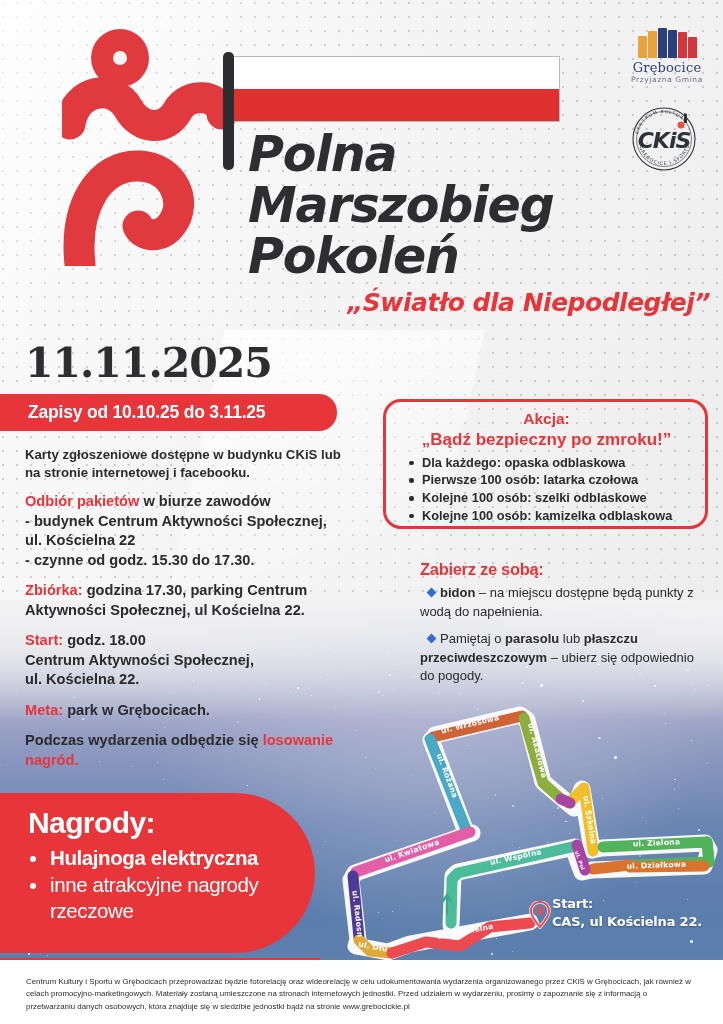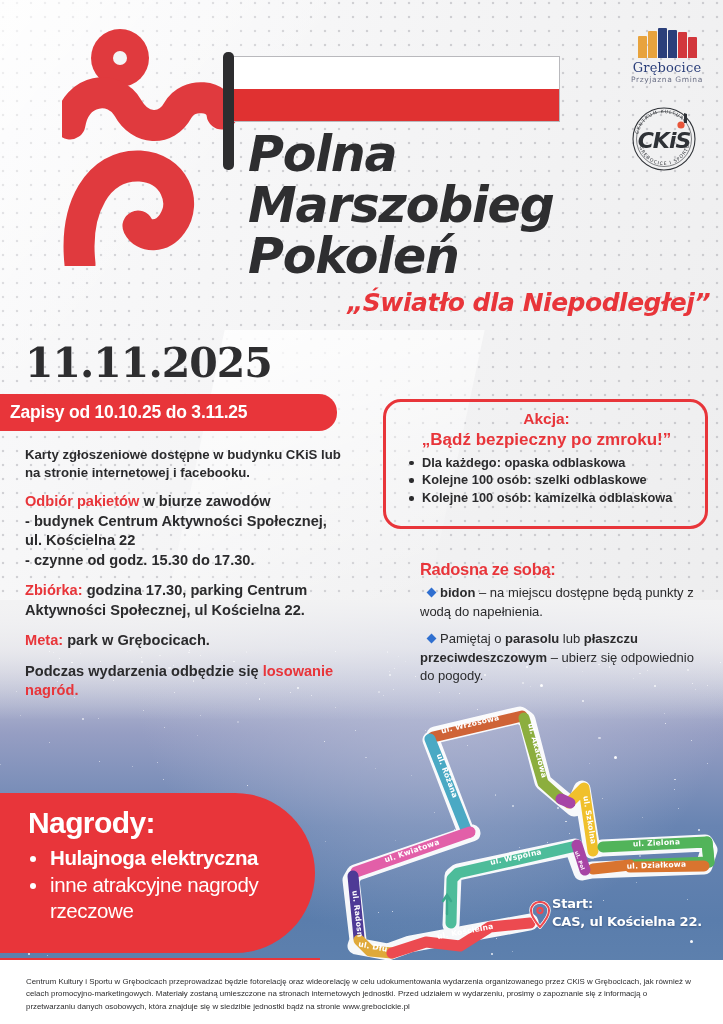--- a/index.html
+++ b/index.html
@@ -95,21 +95,21 @@
     position:absolute; left:25px; top:341px;
     font-family:"DejaVu Serif", serif; font-weight:700;
     font-size:41px; line-height:44px; color:#2e2e30; letter-spacing:-1px;
   }
   .signup-banner {
     position:absolute; left:0; top:394px; width:337px; height:37px;
     background:#e8353a; border-radius:0 18px 18px 0;
     display:flex; align-items:center;
   }
   .signup-banner span {
-    color:#fff; font-weight:700; font-size:17.5px; padding-left:10px; letter-spacing:-.2px;
+    color:#fff; font-weight:700; font-size:17.5px; padding-left:28px; letter-spacing:-.2px;
   }
   .left-text { position:absolute; left:25px; top:446px; width:320px; color:#2b2b2d; }
   .lt-p { font-size:13.2px; line-height:17.5px; font-weight:700; margin-bottom:11px; }
   .lt-p.small { font-weight:700; }
   .lt-p.big { font-size:14.6px; line-height:19.5px; }
   .red { color:#e8353a; }
 
   
   .nagrody {
     position:absolute; left:-30px; top:793px; width:345px; height:160px;
@@ -437,44 +437,46 @@
   <div class="date-big">11.11.2025</div>
 
   <div class="signup-banner">
     <span>Zapisy od 10.10.25 do 3.11.25</span>
   </div>
 
   <div class="left-text" id="left-text">
       <div class="lt-p small"><span>Karty zgłoszeniowe dostępne w budynku CKiS lub na stronie internetowej i facebooku.</span></div>
       <div class="lt-p big"><span class="red">Odbiór pakietów</span><span> w biurze zawodów<br>- budynek Centrum Aktywności Społecznej, ul. Kościelna 22<br>- czynne od godz. 15.30 do 17.30.</span></div>
       <div class="lt-p big"><span class="red">Zbiórka:</span><span> godzina 17.30, parking Centrum Aktywności Społecznej, ul Kościelna 22.</span></div>
+      <div class="lt-p big"><span class="red">Start:</span><span> godz. 18.00<br>Centrum Aktywności Społecznej,<br>ul. Kościelna 22.</span></div>
       <div class="lt-p big"><span class="red">Meta:</span><span> park w Grębocicach.</span></div>
       <div class="lt-p big"><span>Podczas wydarzenia odbędzie się </span><span class="red">losowanie nagród.</span></div>
     </div>
 
   <div class="nagrody">
     <h2>Nagrody:</h2>
     <ul class="nag-list" id="prize-list">
         <li class="bold">Hulajnoga elektryczna</li>
         <li>inne atrakcyjne nagrody rzeczowe</li>
       </ul>
   </div>
 
   <div class="akcja">
     <h3>Akcja:</h3>
     <h3 class="sub">„Bądź bezpieczny po zmroku!”</h3>
     <ul id="akcja-list">
         <li>Dla każdego: opaska odblaskowa</li>
+        <li>Pierwsze 100 osób: latarka czołowa</li>
         <li>Kolejne 100 osób: szelki odblaskowe</li>
         <li>Kolejne 100 osób: kamizelka odblaskowa</li>
       </ul>
   </div>
 
   <div class="zabierz">
-    <h3>Radosna ze sobą:</h3>
+    <h3>Zabierz ze sobą:</h3>
     <div id="bring-list">
         <div class="zb-p"><span class="dia"></span><span class="b">bidon</span><span> – na miejscu dostępne będą punkty z wodą do napełnienia.</span></div>
         <div class="zb-p"><span class="dia"></span><span>Pamiętaj o </span><span class="b">parasolu</span><span> lub </span><span class="b">płaszczu przeciwdeszczowym</span><span> – ubierz się odpowiednio do pogody.</span></div>
       </div>
   </div>
 
   <div class="map">
     <svg width="393" height="280" viewBox="0 0 393 280">
       <defs>
         <path id="p-wrzos" d="M105,45 L190,25"></path>

